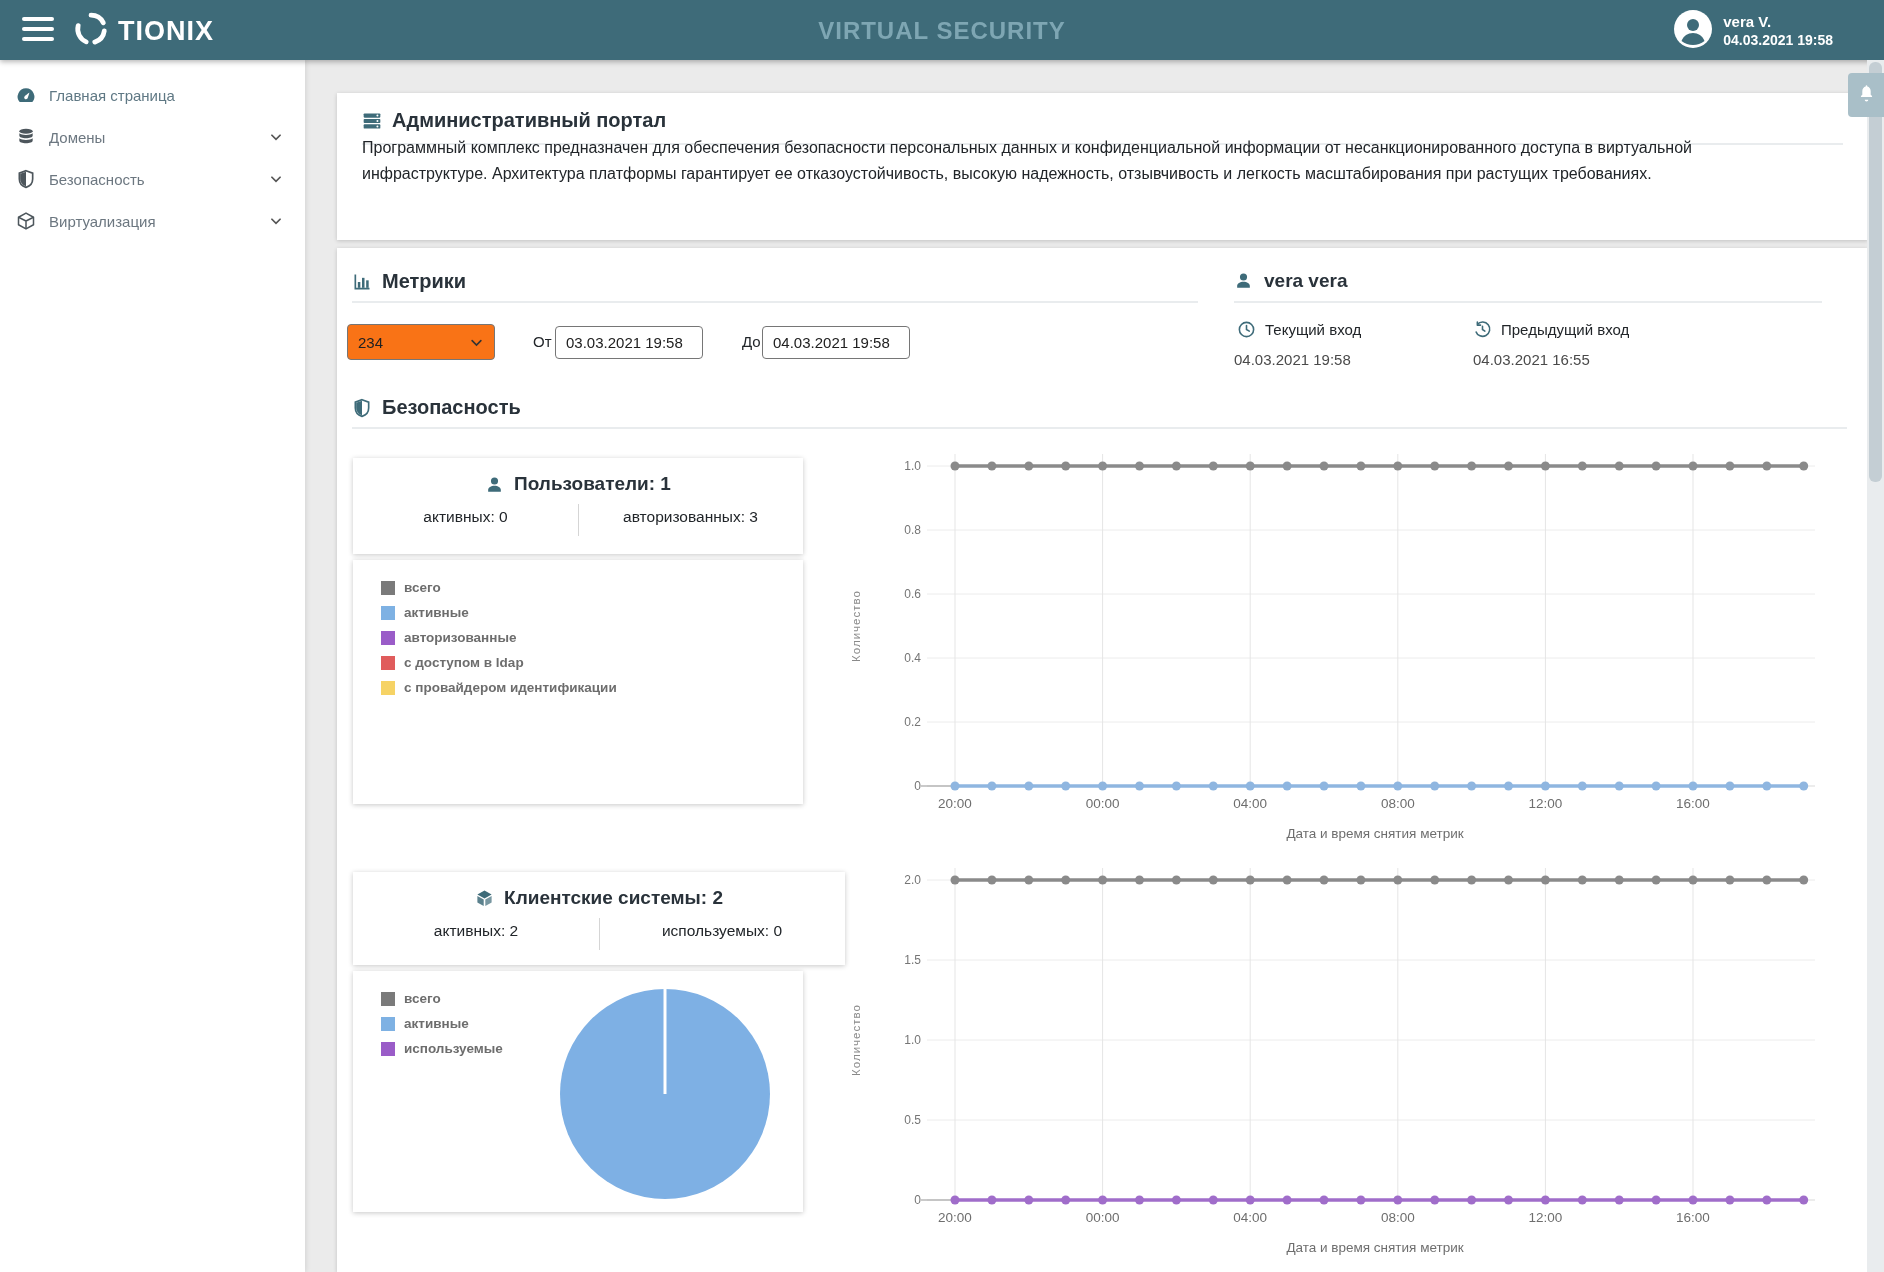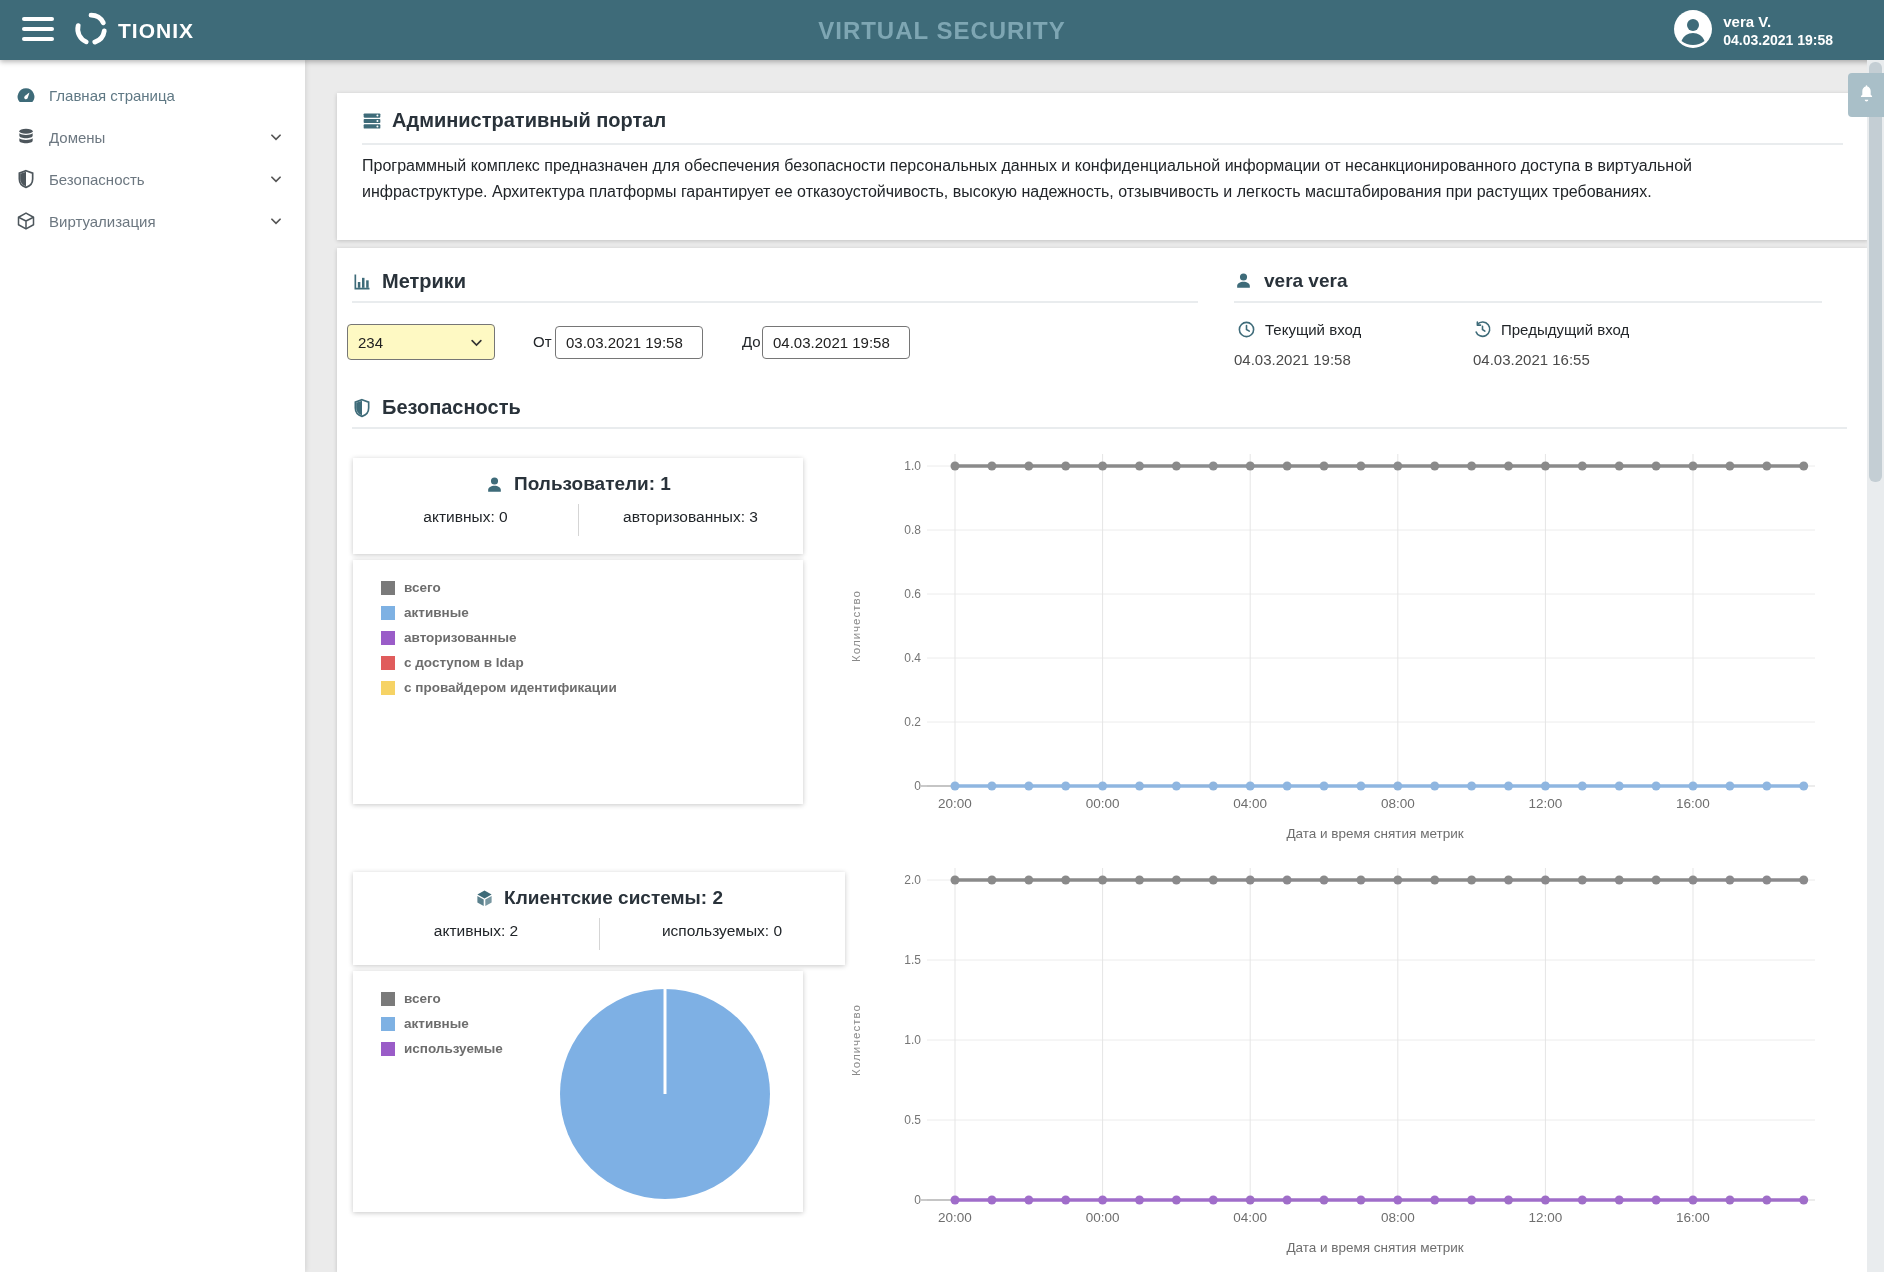--- a/index.html
+++ b/index.html
@@ -6,21 +6,21 @@
   html,body { width:1884px; height:1272px; overflow:hidden; background:#ebebeb;
               font-family:"Liberation Sans", sans-serif; }
   .app { position:relative; width:1884px; height:1272px; }
 
   
   .header { position:absolute; left:0; top:0; width:1884px; height:60px;
             background:#3e6b79; z-index:10; box-shadow:0 2px 5px rgba(0,0,0,.28); }
   .burger { position:absolute; left:22px; top:17px; width:32px; height:26px; cursor:pointer; }
   .burger span { display:block; height:4px; background:#fff; border-radius:2px; margin-bottom:6px; }
   .logo { position:absolute; left:72px; top:10px; display:flex; align-items:center; gap:8px; cursor:pointer; }
-  .brand { color:#fff; font-size:21px; font-weight:bold; letter-spacing:1px; }
+  .brand { color:#fff; font-size:27px; font-weight:bold; letter-spacing:1px; }
   .app-title { position:absolute; left:0; right:0; top:17px; text-align:center;
                color:#7ea6b3; font-size:24px; font-weight:bold; letter-spacing:1px; pointer-events:none; }
   .user-block { position:absolute; right:51px; top:10px; display:flex; align-items:center; gap:11px; cursor:pointer; }
   .user-texts { color:#fff; font-size:15px; font-weight:bold; line-height:19px; }
   .user-texts .dt { font-size:14px; }
 
   
   .sidebar { position:absolute; left:0; top:60px; width:305px; height:1212px; background:#fff;
              box-shadow:1px 0 5px rgba(0,0,0,.10); z-index:5; padding-top:14px; }
   .side-item { position:relative; height:42px; display:flex; align-items:center; gap:13px;
@@ -33,25 +33,25 @@
   
   .card { position:absolute; background:#fff; box-shadow:0 1px 4px rgba(0,0,0,.18); }
   .card-intro { left:337px; top:93px; width:1531px; height:147px; }
   .card-dash  { left:337px; top:248px; width:1531px; height:1024px; }
 
   .sec-head { position:absolute; display:flex; align-items:center; gap:10px;
               font-size:20px; font-weight:bold; color:#29323a; }
   .sec-head .h-icon { width:20px; height:20px; color:#3e6b79; flex:none; }
   .divider { position:absolute; height:2px; background:#e9ecee; }
 
-  .intro-p { position:absolute; left:25px; top:60px; width:1455px;
+  .intro-p { position:absolute; left:25px; top:42px; width:1455px;
              font-size:16px; line-height:26px; color:#212529; }
 
   
-  .sel-box { position:absolute; left:10px; top:76px; width:148px; height:36px; background:#fef9c3;
+  .sel-box { position:absolute; left:10px; top:76px; width:148px; height:36px; background:#f97316;
              border:1px solid #767676; border-radius:4px; font-size:15px; color:#212121;
              display:flex; align-items:center; padding:0 10px; cursor:pointer; }
   .sel-box .chev { margin-left:auto; width:15px; height:15px; color:#333; }
   .fld-label { position:absolute; top:85px; font-size:15px; color:#212529; }
   .fld { position:absolute; top:78px; width:148px; height:33px; border:1px solid #767676;
          border-radius:4px; font-size:15px; color:#212121; padding:0 10px;
          font-family:"Liberation Sans", sans-serif; background:#fff; }
 
   .login-row { position:absolute; display:flex; align-items:center; gap:9px;
                font-size:15px; color:#212529; }

